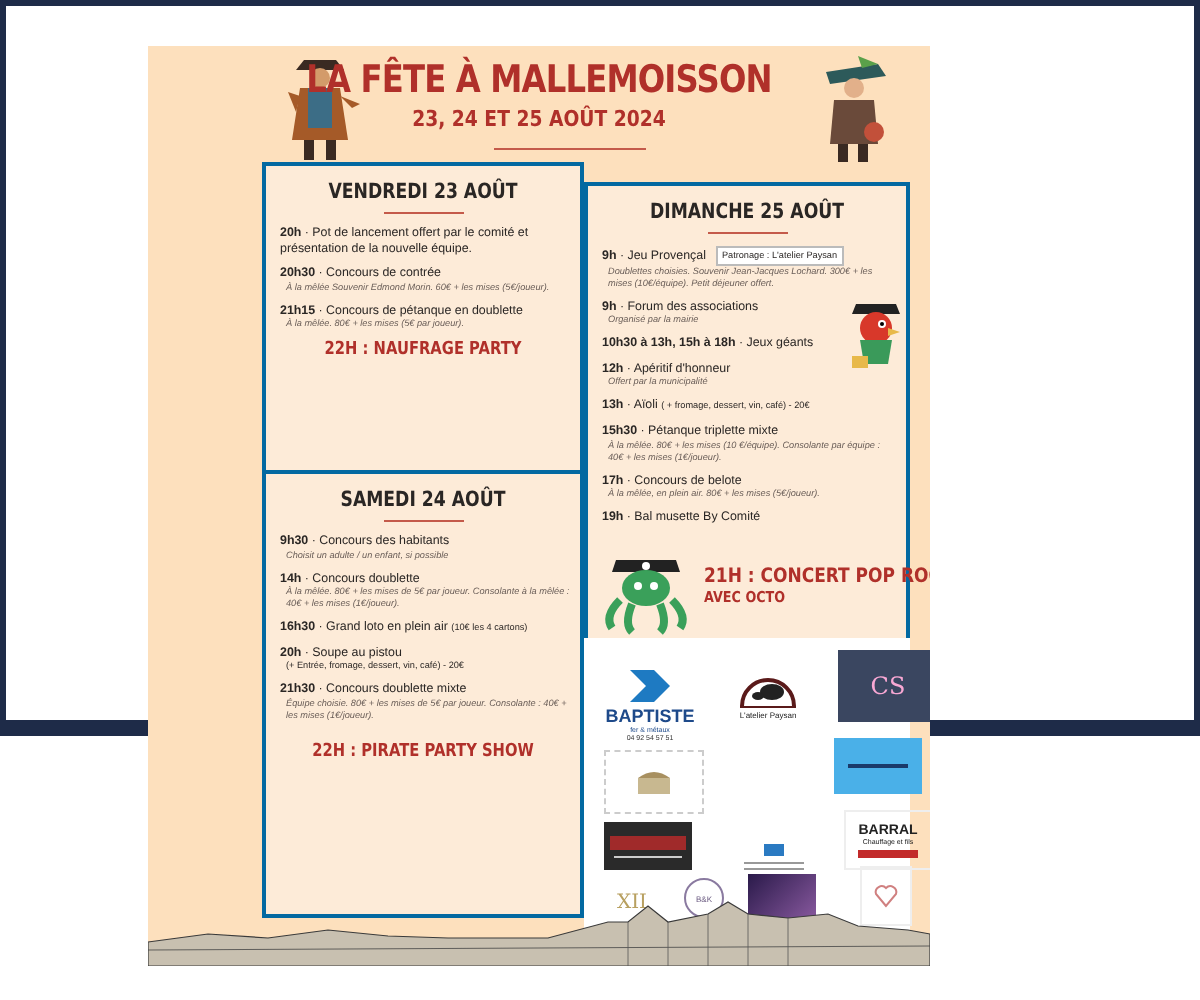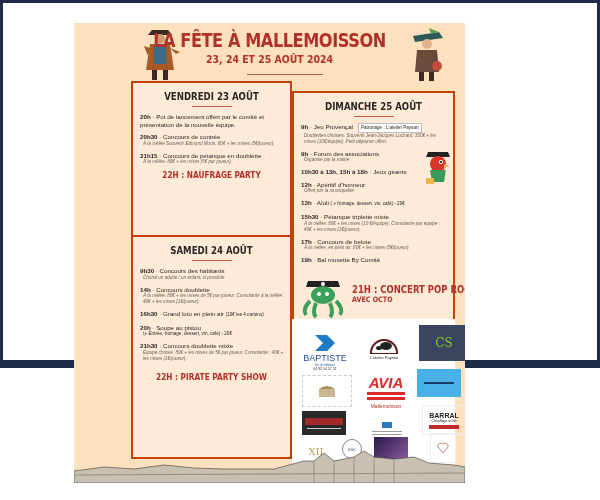--- a/index.html
+++ b/index.html
@@ -5,21 +5,21 @@
   html,body{margin:0;padding:0;}
   body{width:600px;height:500px;position:relative;background:#fff;overflow:hidden;font-family:"Liberation Sans",sans-serif;}
   .frame{position:absolute;left:0;top:0;width:600px;height:368px;box-sizing:border-box;border:3px solid #1e2b48;border-bottom-width:8px;background:#fff;}
   .poster{position:absolute;left:71px;top:20px;width:391px;height:460px;background:#fde0bd;overflow:hidden;}
   .title{position:absolute;left:0;width:100%;top:6px;text-align:center;font-family:"DejaVu Sans",sans-serif;font-weight:bold;color:#b0302a;font-size:19px;letter-spacing:-0.5px;transform:scaleX(0.85);}
   .subtitle{position:absolute;left:0;width:100%;top:30px;text-align:center;font-family:"DejaVu Sans",sans-serif;font-weight:bold;color:#b0302a;font-size:11px;transform:scaleX(0.85);}
   .title-rule{position:absolute;left:173px;top:51px;width:76px;height:1px;background:#c45a4a;}
   .pirate{position:absolute;}
   .pirate-left{left:64px;top:3px;width:44px;height:56px;}
   .pirate-right{left:335px;top:3px;width:36px;height:56px;}
-  .panel{position:absolute;background:#fdebd8;border:2px solid #c2410c;box-sizing:border-box;}
+  .panel{position:absolute;background:#fdebd8;border:2px solid #0369a1;box-sizing:border-box;}
   .p-fri{left:57px;top:58px;width:161px;height:168px;}
   .p-sat{left:57px;top:212px;width:161px;height:224px;}
   .p-sun{left:218px;top:68px;width:163px;height:238px;}
   .p-spons{left:218px;top:296px;width:163px;height:164px;background:#fff;border:none;}
   .day-title{text-align:center;font-family:"DejaVu Sans",sans-serif;font-weight:bold;font-size:10.5px;color:#2a2624;margin-top:7px;transform:scaleX(0.82);}
   .day-rule{width:40px;height:1px;background:#c45a4a;margin:4px auto 6px;}
   .ev{padding:0 5px 0 7px;margin-bottom:5px;}
   .ev-main{font-size:6.2px;color:#2a2624;line-height:7.6px;}
   .ev-main b{font-weight:bold;}
   .ev-sub{font-size:4.6px;color:#6a5e58;font-style:italic;line-height:6px;padding-left:3px;}
@@ -168,47 +168,41 @@
         </div>
       </div>
     </div>
 
     <div class="panel p-spons">
       <div class="spons-grid">
         <div class="sp" style="left:8px;top:2px;width:50px;height:62px;flex-direction:column">
           <svg width="24" height="20" viewBox="0 0 24 20">
               <path d="M2 2 L14 2 L22 10 L14 18 L2 18 L10 10 Z" fill="#1e7ac2"></path>
             </svg>
-          <div style="font-weight:normal;color:#1e4a8a;font-size:9px">BAPTISTE</div>
+          <div style="font-weight:bold;color:#1e4a8a;font-size:9px">BAPTISTE</div>
           <div style="font-size:3.5px;color:#1e4a8a">fer &amp; métaux</div>
           <div style="font-size:3.5px;color:#333">04 92 54 57 51</div>
         </div>
         <div class="sp" style="left:67px;top:8px;width:50px;height:36px;flex-direction:column">
           <svg width="30" height="22" viewBox="0 0 30 22">
               <path d="M2 22 A13 13 0 0 1 28 22" fill="none" stroke="#5a1a1a" stroke-width="2"></path>
               <ellipse cx="17" cy="15" rx="6" ry="4" fill="#222"></ellipse>
               <ellipse cx="10" cy="17" rx="3" ry="2" fill="#222"></ellipse>
             </svg>
           <div style="font-size:4px;color:#222;border-top:1px solid #5a1a1a;padding-top:1px">L'atelier Paysan</div>
         </div>
-        <div class="sp" style="left:127px;top:6px;width:50px;height:36px;background:#3a4660;color:#84cc16;font-size:12px;font-family:'DejaVu Serif',serif">
+        <div class="sp" style="left:127px;top:6px;width:50px;height:36px;background:#3a4660;color:#f9a8d4;font-size:12px;font-family:'DejaVu Serif',serif">
             <span>CS</span>
           </div>
 
         <div class="sp" style="left:10px;top:56px;width:48px;height:30px;border:1px dashed #ccc">
           <svg width="20" height="16" viewBox="0 0 20 16">
               <rect x="2" y="6" width="16" height="8" fill="#c8b890"></rect>
               <path d="M2 6 Q10 0 18 6" fill="#a89060"></path>
             </svg>
-        </div>
-        <div class="sp" style="left:72px;top:48px;width:44px;height:48px;flex-direction:column">
-          <div style="color:#d82a2a;font-weight:bold;font-size:15px;font-style:italic">AVIA</div>
-          <div style="width:38px;height:3px;background:#d82a2a;margin:1px 0"></div>
-          <div style="width:38px;height:3px;background:#d82a2a;margin:1px 0"></div>
-          <div style="color:#b0302a;font-size:5px;margin-top:2px">Mallemoisson</div>
         </div>
         <div class="sp" style="left:125px;top:50px;width:44px;height:28px;background:#4ab0e8">
           <div style="width:30px;height:2px;background:#1a3a6a;margin:2px"></div>
         </div>
 
         <div class="sp" style="left:10px;top:92px;width:44px;height:24px;background:#2a2a2a;flex-direction:column">
           <div style="width:38px;height:7px;background:#a02a2a"></div>
           <div style="width:34px;height:1px;background:#ccc;margin-top:3px"></div>
         </div>
         <div class="sp" style="left:75px;top:94px;width:40px;height:30px;flex-direction:column">

